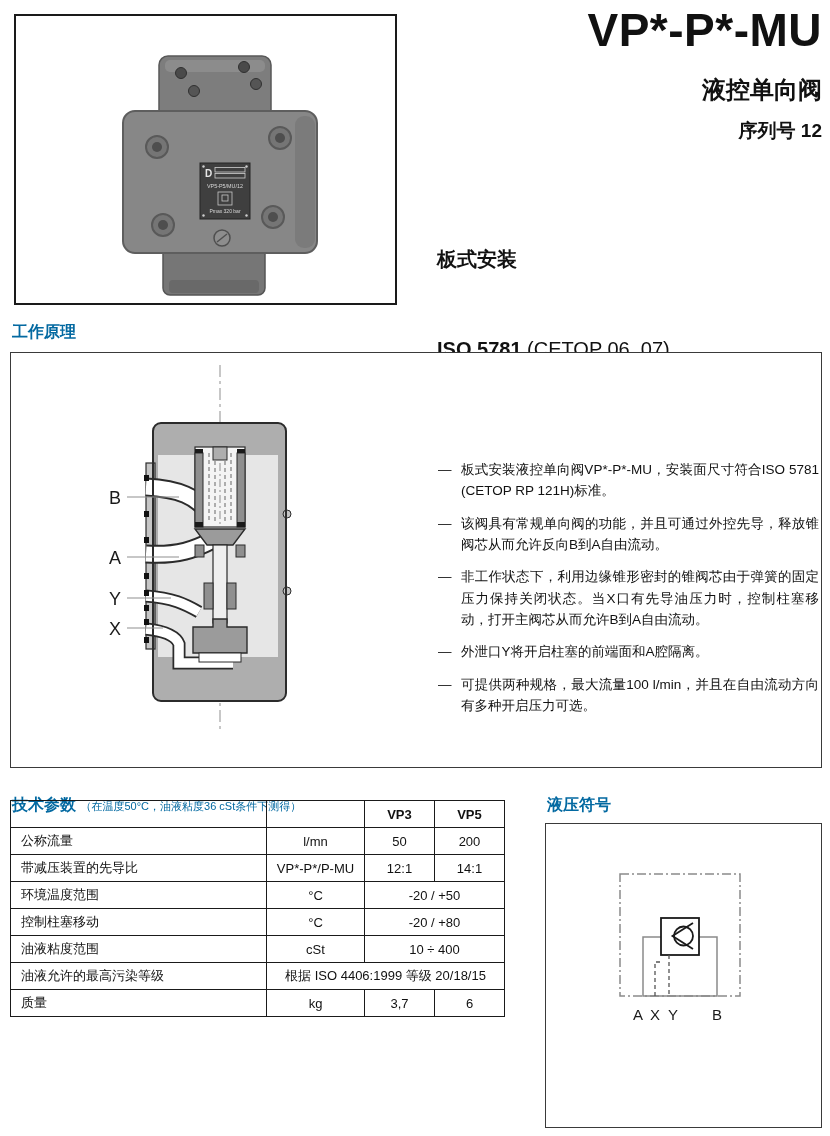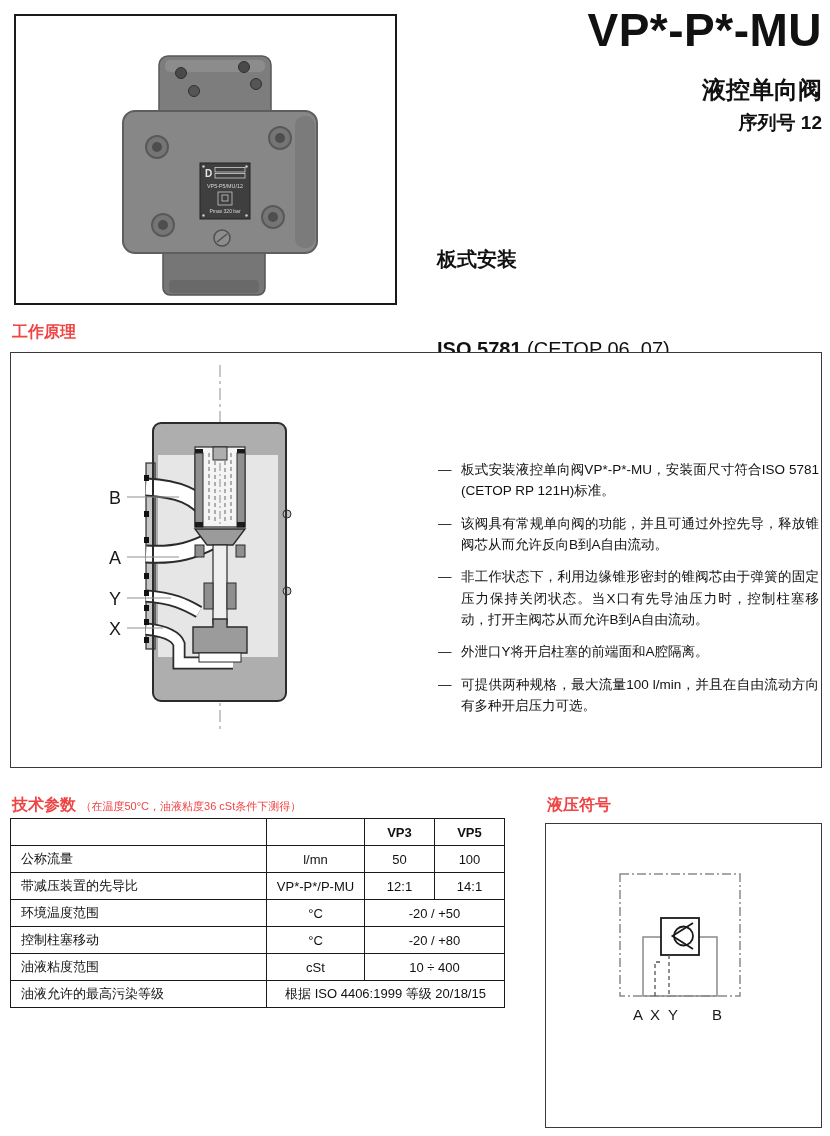--- a/index.html
+++ b/index.html
@@ -7,43 +7,43 @@
   body { width:830px; height:1136px; font-family:"Liberation Sans", sans-serif; color:#111; position:relative; overflow:hidden; }
   .page { position:relative; width:830px; height:1136px; background:#fff; }
 
   
   .photo-frame { position:absolute; left:14px; top:14px; width:383px; height:291px; border:2px solid #1a1a1a; background:#fff; }
 
   
   .title-block { position:absolute; top:6px; right:8px; text-align:right; }
   .title-model { font-size:46px; font-weight:bold; letter-spacing:0.5px; line-height:1.05; }
   .title-sub { font-size:24px; font-weight:bold; margin-top:20px; }
-  .title-series { font-size:19px; font-weight:bold; margin-top:4px; }
+  .title-series { font-size:19px; font-weight:bold; margin-top:12px; }
 
   
   .intro { position:absolute; left:437px; top:184px; font-size:20px; line-height:30px; white-space:pre-wrap; }
   .intro .b { font-weight:bold; }
   .intro-gap { height:13px; }
 
-  .section-title { font-size:16px; font-weight:bold; color:#ef4444; }
+  .section-title { font-size:16px; font-weight:bold; color:#0369a1; }
   .principle-title { position:absolute; left:12px; top:322px; }
   .specs-title { position:absolute; left:12px; top:795px; }
   .specs-note { font-size:11px; font-weight:normal; }
   .symbol-title { position:absolute; left:547px; top:795px; }
 
   
   .principle-box { position:absolute; left:10px; top:352px; width:812px; height:416px; border:1px solid #3a3a3a; background:#fff; }
   .diagram { position:absolute; left:72px; top:2px; }
   .bullets { position:absolute; left:427px; top:106px; width:381px; }
   .bullet { display:flex; margin-bottom:11px; font-size:13.5px; line-height:1.58; }
   .bullet .dash { flex:0 0 23px; }
   .bullet .txt { flex:1; text-align:justify; }
 
   
-  .specs-table { position:absolute; left:10px; top:818px; border-collapse:collapse; table-layout:fixed; }
+  .specs-table { position:absolute; left:10px; top:800px; border-collapse:collapse; table-layout:fixed; }
   .specs-table td, .specs-table th { border:1px solid #1a1a1a; font-size:13px; height:27px; padding:0; font-weight:normal; }
   .specs-table th { font-weight:bold; }
   .lbl { text-align:left; padding-left:10px !important; }
   .ctr { text-align:center; }
 
   
   .symbol-box { position:absolute; left:545px; top:823px; width:277px; height:305px; border:1px solid #3a3a3a; background:#fff; }
 
   svg text { font-family:"Liberation Sans", sans-serif; }
 </style>
@@ -244,21 +244,21 @@
         <tr>
       <td></td>
           <td></td>
       <th class="ctr">VP3</th>
       <th class="ctr">VP5</th>
     </tr>
     <tr>
       <td class="lbl">公称流量</td>
           <td class="ctr">l/mn</td>
       <td class="ctr">50</td>
-          <td class="ctr">100</td>
+          <td class="ctr">200</td>
     </tr>
     <tr>
       <td class="lbl">带减压装置的先导比</td>
           <td class="ctr">VP*-P*/P-MU</td>
       <td class="ctr">12:1</td>
           <td class="ctr">14:1</td>
     </tr>
     <tr>
       <td class="lbl">环境温度范围</td>
           <td class="ctr">°C</td>
@@ -270,20 +270,26 @@
       <td class="ctr" colspan="2">-20 / +80</td>
     </tr>
     <tr>
       <td class="lbl">油液粘度范围</td>
           <td class="ctr">cSt</td>
       <td class="ctr" colspan="2">10 ÷ 400</td>
     </tr>
     <tr>
       <td class="lbl">油液允许的最高污染等级</td>
       <td class="ctr" colspan="3">根据 ISO 4406:1999 等级 20/18/15</td>
+    </tr>
+    <tr>
+      <td class="lbl">质量</td>
+          <td class="ctr">kg</td>
+      <td class="ctr">3,7</td>
+          <td class="ctr">6</td>
     </tr>
   </tbody>
     </table>
 
   <div class="section-title symbol-title">液压符号</div>
 
   <div class="symbol-box">
     <svg width="275" height="303" viewBox="0 0 275 303">
 
       <rect x="74" y="50" width="120" height="122" fill="none" stroke="#8a8a8a" stroke-width="1.5" stroke-dasharray="9 3 2 3"></rect>

